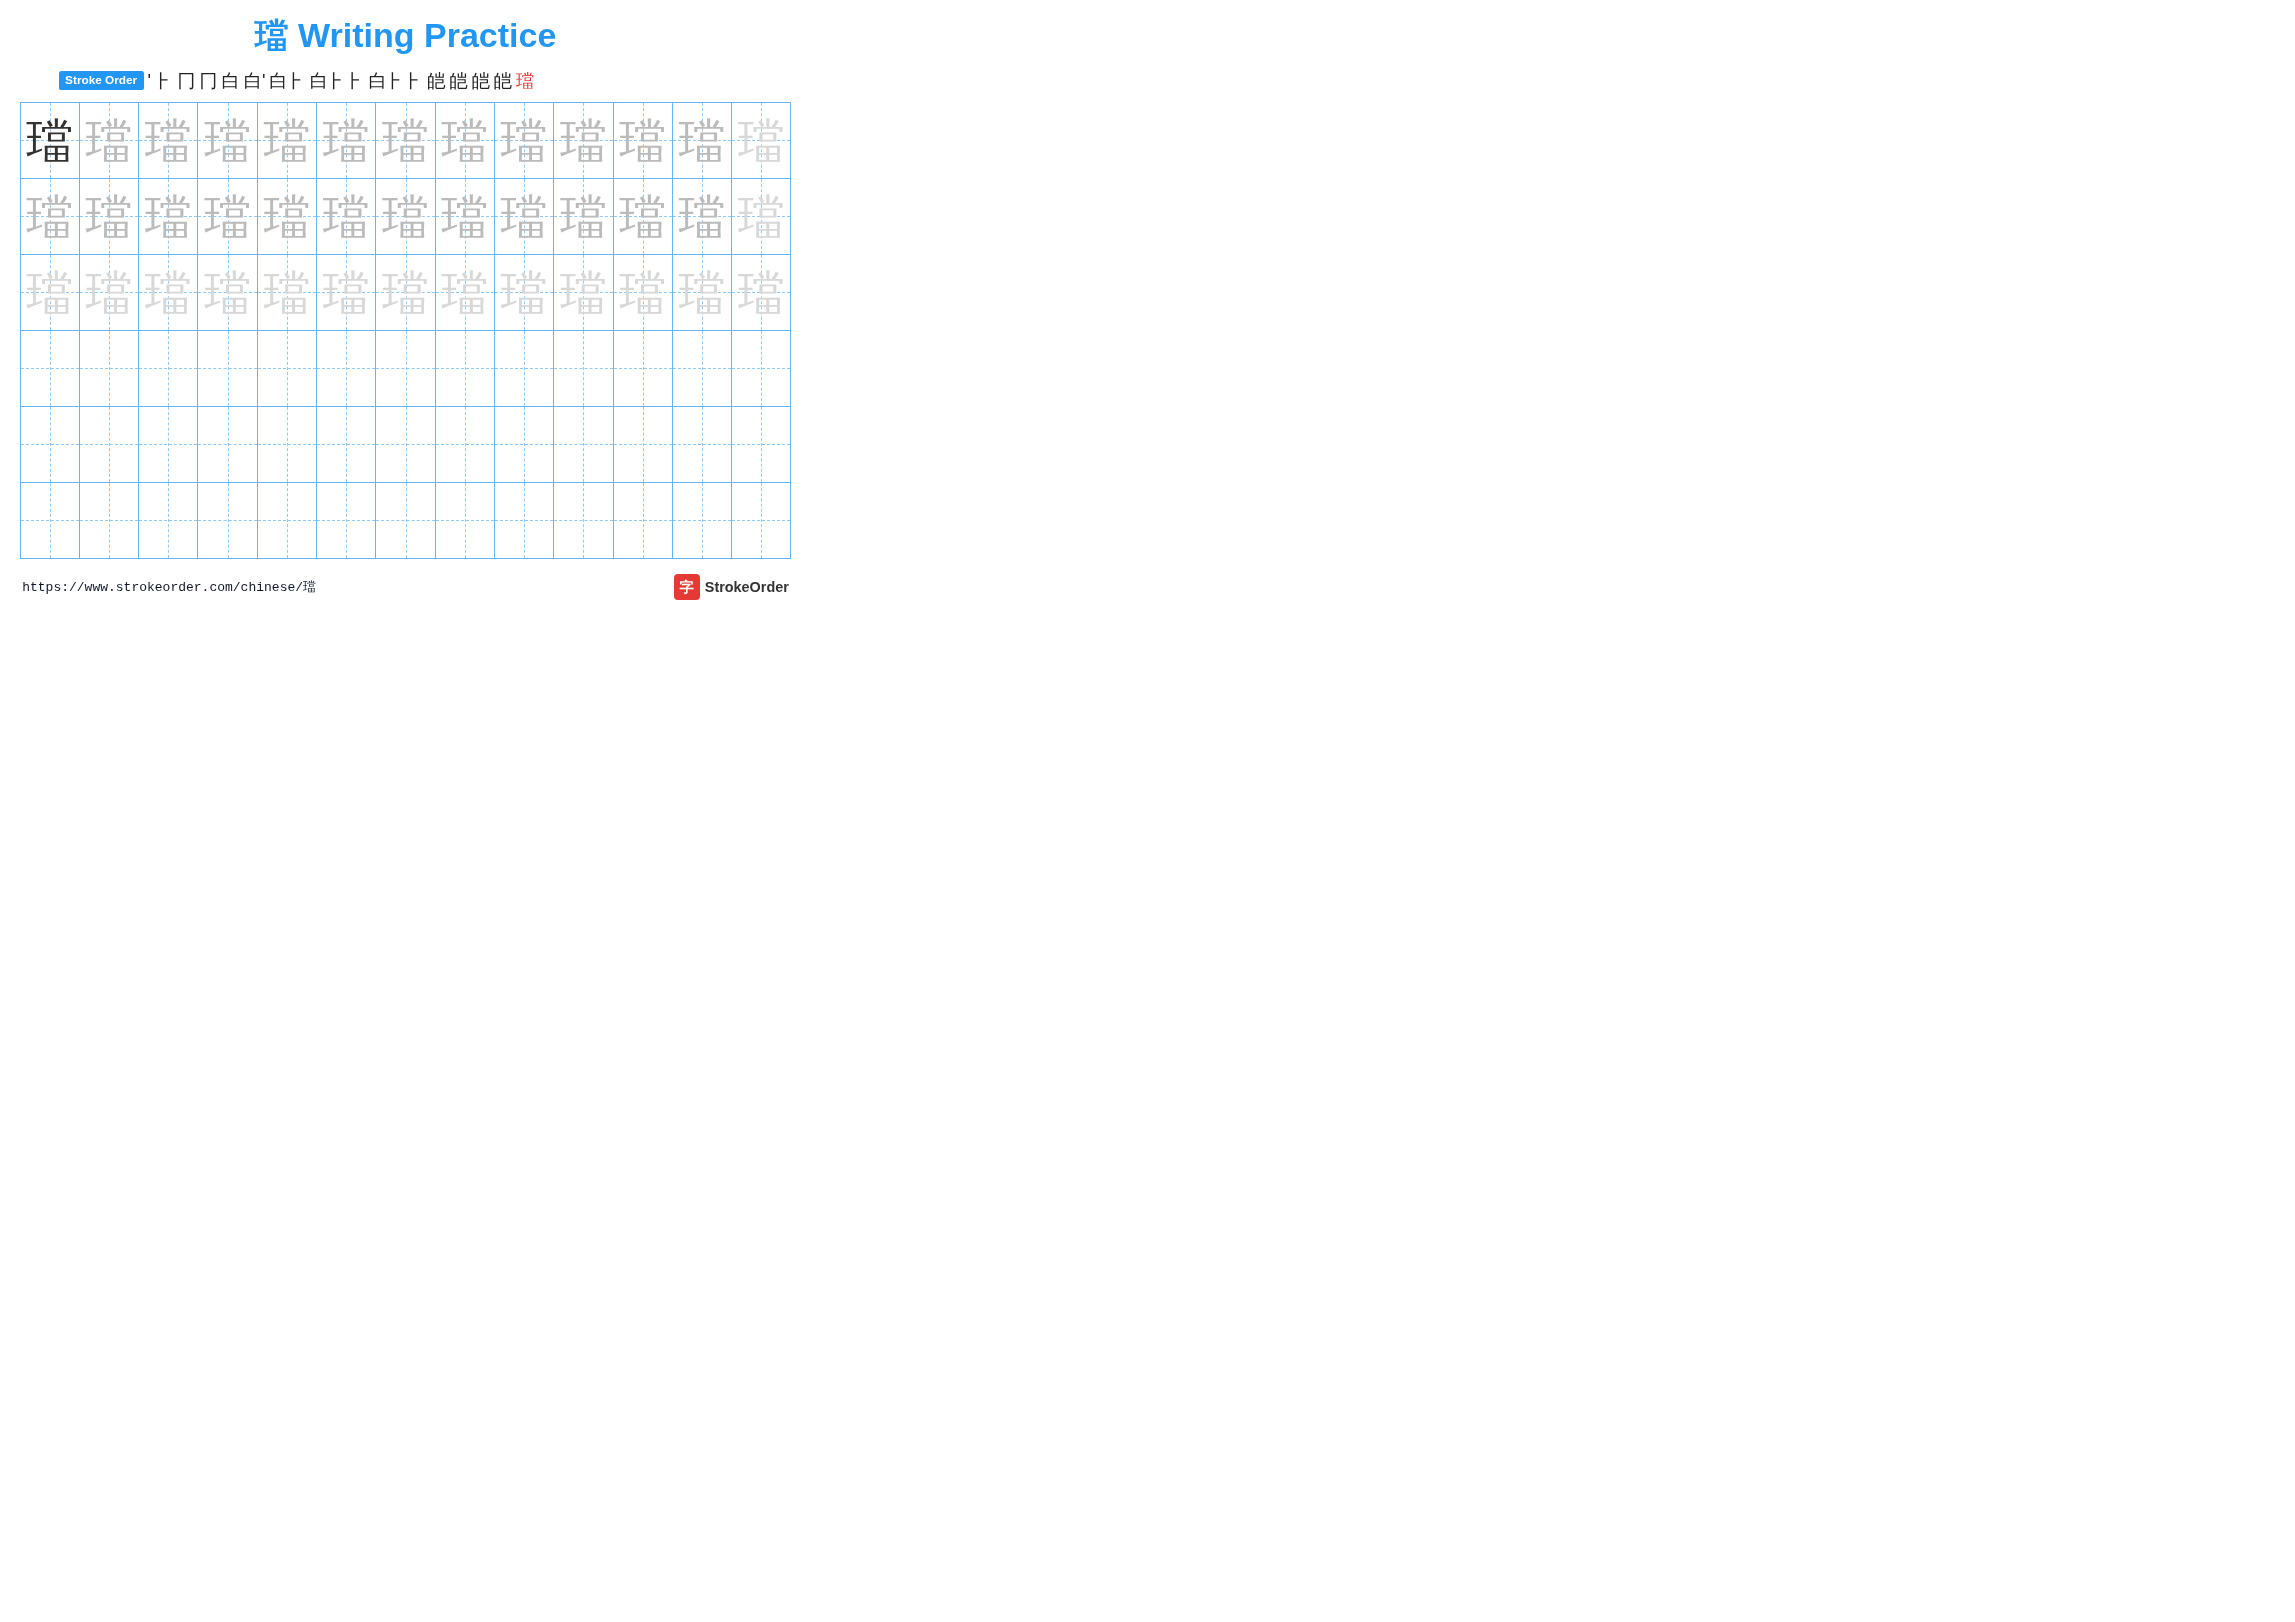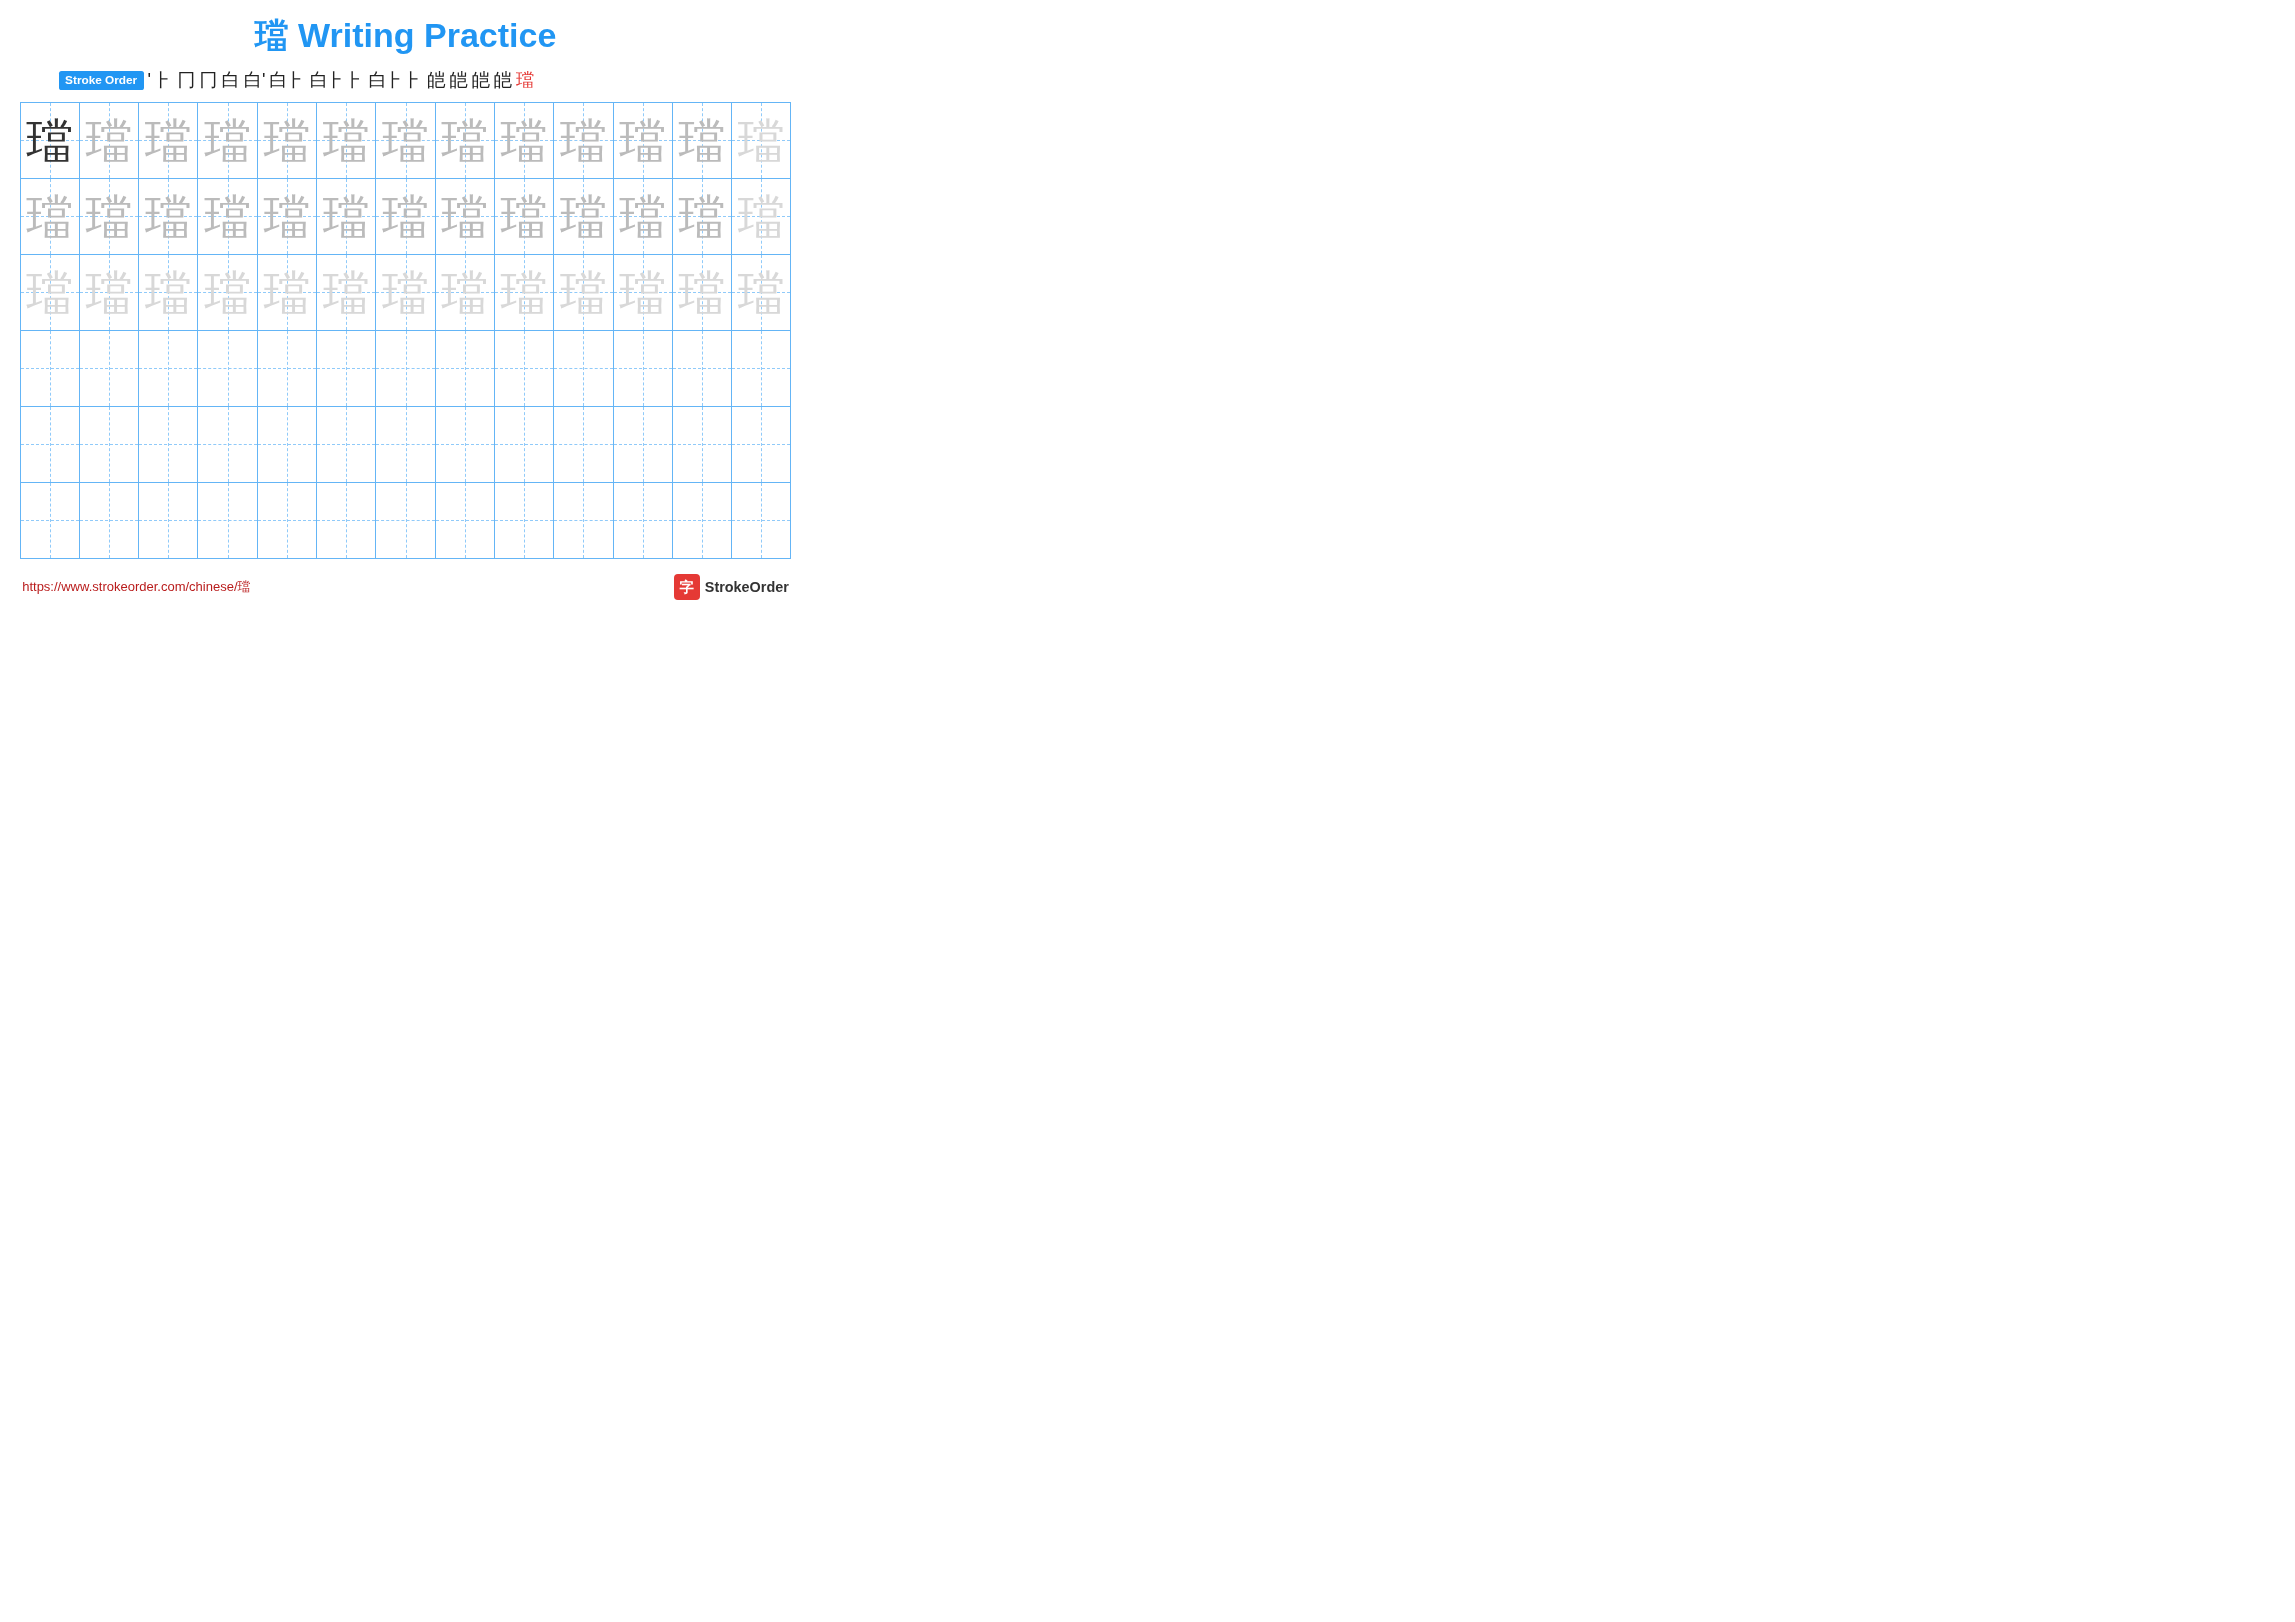--- a/index.html
+++ b/index.html
@@ -20,21 +20,21 @@
     .title-text {
       font-size: 34px;
       font-weight: bold;
       color: #2196F3;
       text-align: center;
     }
 
     
     .stroke-order-row {
       display: flex;
-      align-items: center;
+      align-items: flex-end;
       gap: 3.9px;
       margin-bottom: 11.8px;
       flex-wrap: wrap;
       padding-left: 39px;
     }
     .stroke-order-badge {
       background: #2196F3;
       color: #ffffff;
       font-size: 11.8px;
       font-weight: bold;
@@ -115,22 +115,23 @@
 
     
     .footer {
       display: flex;
       justify-content: space-between;
       align-items: center;
       margin-top: 15.7px;
       padding: 0 2.6px;
     }
     .footer-url {
-      color: #b91c1c;
+      color: #0f172a;
       font-size: 13px;
+      font-family: Liberation Mono, monospace;
     }
     .footer-brand {
       display: flex;
       align-items: center;
       gap: 5.2px;
       font-size: 14.4px;
       font-weight: bold;
       color: #333;
     }
     .brand-icon {

